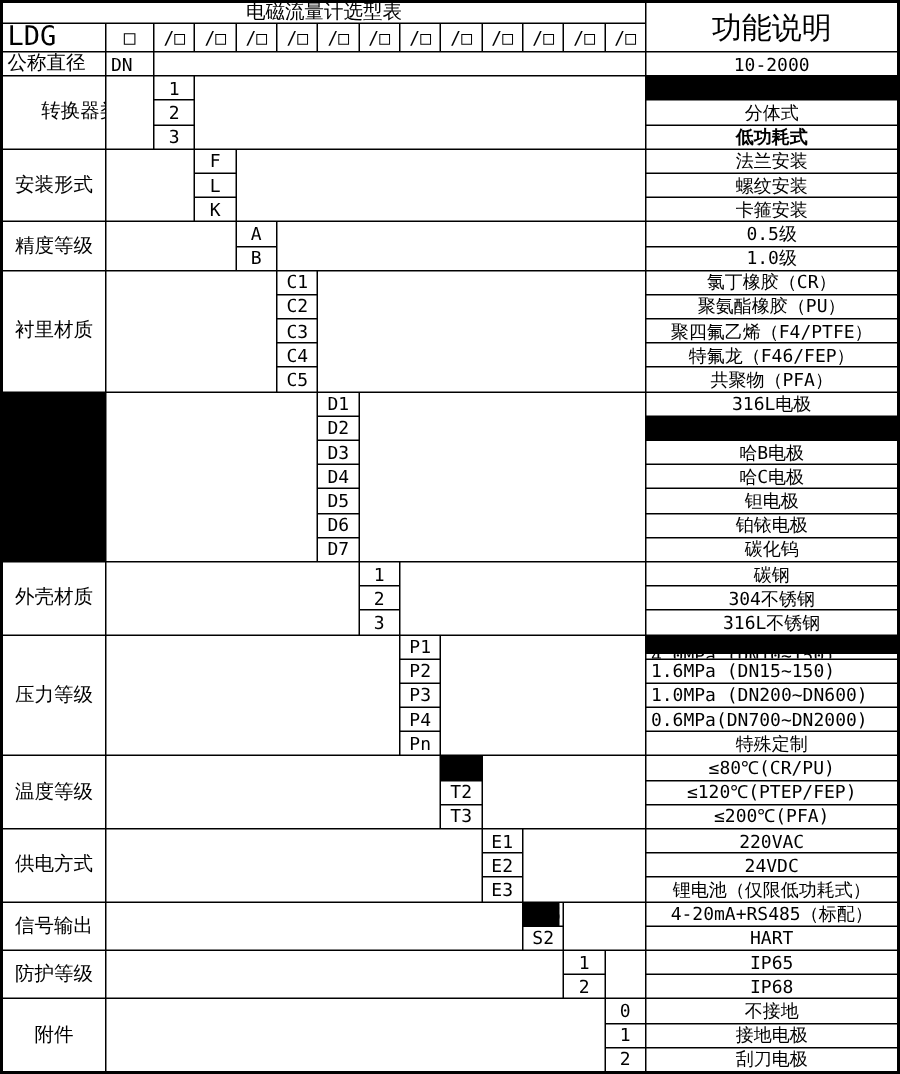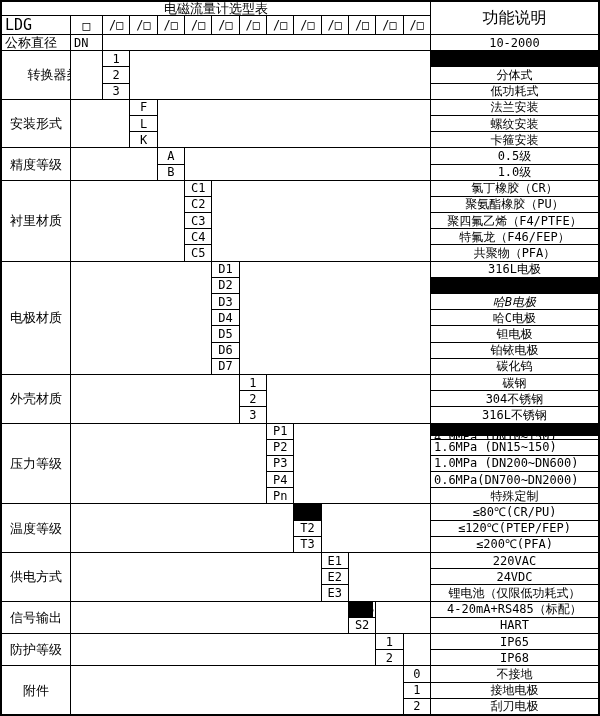--- a/index.html
+++ b/index.html
@@ -16,22 +16,22 @@
   }
   .cell{
     background:#fff;
     display:flex;align-items:center;justify-content:center;
     font-size:12px;line-height:1;
     white-space:nowrap;overflow:hidden;
   }
   .cell.left{justify-content:flex-start;padding-left:3px;}
   .cell.name{font-size:13px;}
   .title{grid-column:1/15;grid-row:1;font-size:13px;}
-  .fheader{grid-column:15;grid-row:1/3;font-size:16px;text-align:center;}
-  .ldg{grid-column:1;grid-row:2;font-size:15px;}
+  .fheader{grid-column:15;grid-row:1/3;font-size:20px;text-align:center;}
+  .ldg{grid-column:1;grid-row:2;font-size:18px;}
   .boxcell{grid-column:2;grid-row:2;font-size:13px;}
 </style>
 </head>
 <body>
 
 <div id="page">
   <div id="grid">
     <div class="cell title">电磁流量计选型表</div>
     <div class="cell fheader">功能说明</div>
     <div class="cell left ldg">LDG</div>
@@ -52,21 +52,21 @@
       <div class="cell name left" style="grid-area: 3 / 1 / 4;">公称直径</div>
       <div class="cell left" style="grid-area: 3 / 2;">DN</div>
       <div class="cell" style="grid-area: 3 / 15;">10-2000</div>
       <div class="cell" style="grid-area: 3 / 3 / 4 / 15;"></div>
       <div class="cell name" style="grid-area: 4 / 1 / 7; padding-left: 48px;">转换器类型</div>
       <div class="cell" style="grid-area: 4 / 2 / 7 / 3;"></div>
       <div class="cell" style="grid-area: 4 / 3;">1</div>
       <div class="cell" style="grid-area: 5 / 3;">2</div>
       <div class="cell" style="grid-area: 5 / 15;">分体式</div>
       <div class="cell" style="grid-area: 6 / 3;">3</div>
-      <div class="cell" style="grid-area: 6 / 15;">低功耗式</div>
+      <div class="cell" style="grid-area: 6 / 15; font-weight: bold;">低功耗式</div>
       <div class="cell" style="grid-area: 4 / 4 / 7 / 15;"></div>
       <div class="cell name" style="grid-area: 7 / 1 / 10;">安装形式</div>
       <div class="cell" style="grid-area: 7 / 2 / 10 / 4;"></div>
       <div class="cell" style="grid-area: 7 / 4;">F</div>
       <div class="cell" style="grid-area: 7 / 15;">法兰安装</div>
       <div class="cell" style="grid-area: 8 / 4;">L</div>
       <div class="cell" style="grid-area: 8 / 15;">螺纹安装</div>
       <div class="cell" style="grid-area: 9 / 4;">K</div>
       <div class="cell" style="grid-area: 9 / 15;">卡箍安装</div>
       <div class="cell" style="grid-area: 7 / 5 / 10 / 15;"></div>
@@ -83,27 +83,26 @@
       <div class="cell" style="grid-area: 12 / 15;">氯丁橡胶（CR）</div>
       <div class="cell" style="grid-area: 13 / 6;">C2</div>
       <div class="cell" style="grid-area: 13 / 15;">聚氨酯橡胶（PU）</div>
       <div class="cell" style="grid-area: 14 / 6;">C3</div>
       <div class="cell" style="grid-area: 14 / 15;">聚四氟乙烯（F4/PTFE）</div>
       <div class="cell" style="grid-area: 15 / 6;">C4</div>
       <div class="cell" style="grid-area: 15 / 15;">特氟龙（F46/FEP）</div>
       <div class="cell" style="grid-area: 16 / 6;">C5</div>
       <div class="cell" style="grid-area: 16 / 15;">共聚物（PFA）</div>
       <div class="cell" style="grid-area: 12 / 7 / 17 / 15;"></div>
-      <div class="cell name" style="grid-area: 17 / 1 / 24;">电极材质</div>
       <div class="cell" style="grid-area: 17 / 2 / 24 / 7;"></div>
       <div class="cell" style="grid-area: 17 / 7;">D1</div>
       <div class="cell" style="grid-area: 17 / 15;">316L电极</div>
       <div class="cell" style="grid-area: 18 / 7;">D2</div>
       <div class="cell" style="grid-area: 19 / 7;">D3</div>
-      <div class="cell" style="grid-area: 19 / 15; font-style: italic;">哈B电极</div>
+      <div class="cell" style="grid-area: 19 / 15;">哈B电极</div>
       <div class="cell" style="grid-area: 20 / 7;">D4</div>
       <div class="cell" style="grid-area: 20 / 15;">哈C电极</div>
       <div class="cell" style="grid-area: 21 / 7;">D5</div>
       <div class="cell" style="grid-area: 21 / 15;">钽电极</div>
       <div class="cell" style="grid-area: 22 / 7;">D6</div>
       <div class="cell" style="grid-area: 22 / 15;">铂铱电极</div>
       <div class="cell" style="grid-area: 23 / 7;">D7</div>
       <div class="cell" style="grid-area: 23 / 15;">碳化钨</div>
       <div class="cell" style="grid-area: 17 / 8 / 24 / 15;"></div>
       <div class="cell name" style="grid-area: 24 / 1 / 27;">外壳材质</div>

